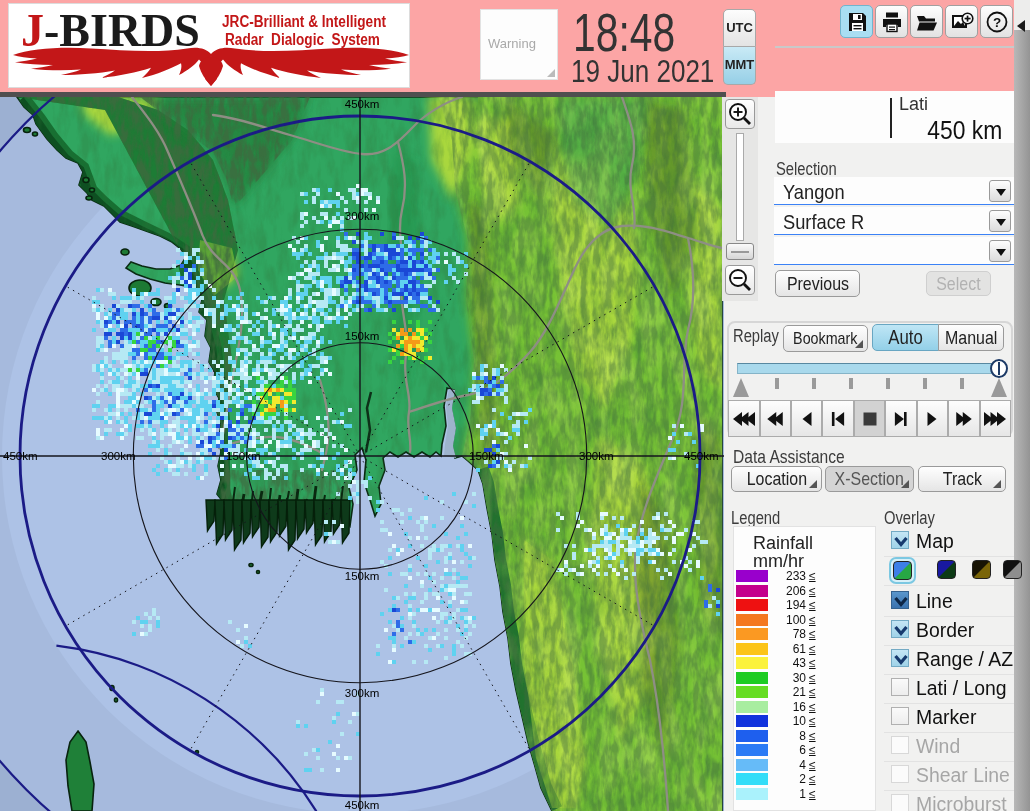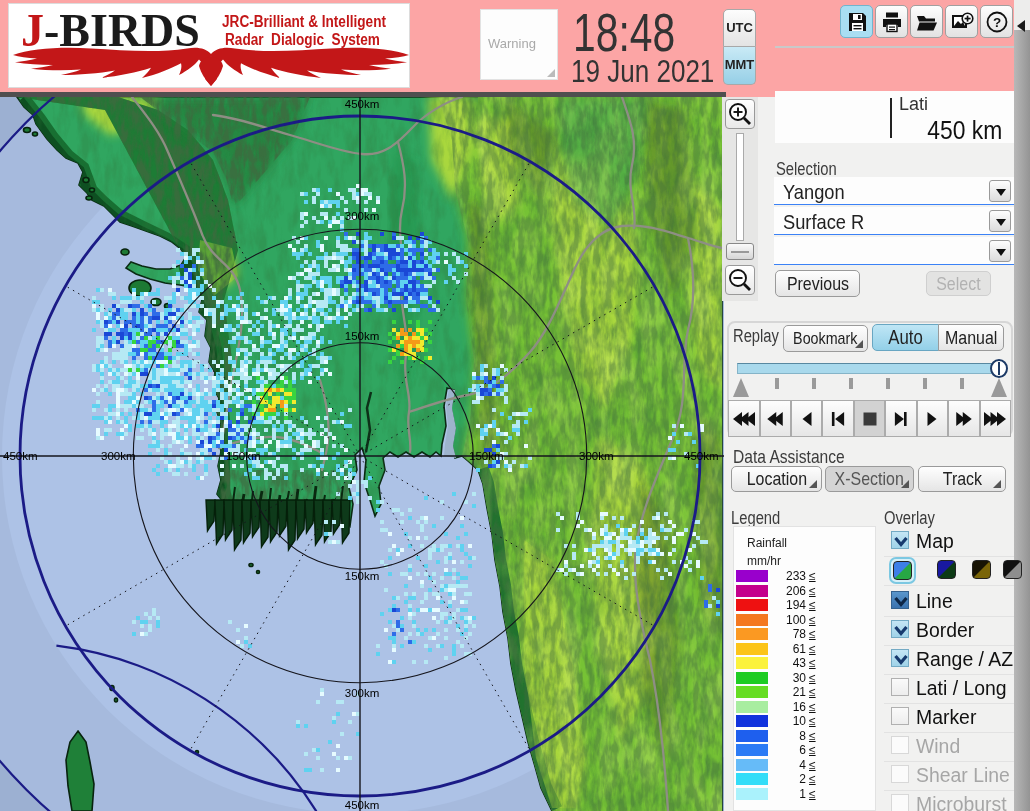--- a/index.html
+++ b/index.html
@@ -3166,21 +3166,21 @@
       <path d="M7.5,1 L16.5,8 L7.5,15 Z" fill="#111"></path>
       <path d="M14.0,1 L23.0,8 L14.0,15 Z" fill="#111"></path>
     </svg>
   </div>
 <div class="plbl" style="left:733px;top:446px;font-size:19px">Data Assistance</div>
 <div class="btn corner" style="left:731px;top:466px;width:91px;height:26px;line-height:24px"><b>Location</b></div>
 <div class="btn gray corner" style="left:825px;top:466px;width:89px;height:26px;line-height:24px"><b>X-Section</b></div>
 <div class="btn corner" style="left:918px;top:466px;width:88px;height:26px;line-height:24px"><b>Track</b></div>
 <div class="plbl" style="left:731px;top:508px">Legend</div>
 <div id="legbox">
-    <div class="abs" style="left:13px;top:8px;font-size:12px;color:#222;line-height:17.5px">Rainfall<br>mm/hr</div>
+    <div class="abs" style="left:19px;top:8px;font-size:18px;color:#222;line-height:17.5px">Rainfall<br>mm/hr</div>
   </div>
 <div class="lrow" style="top:570.0px">
     <div class="lsw" style="background:#9900cc"></div>
     <div class="lnum">233</div>
     <div class="lle">≤</div>
   </div>
 <div class="lrow" style="top:584.5px">
     <div class="lsw" style="background:#c4008c"></div>
     <div class="lnum">206</div>
     <div class="lle">≤</div>

